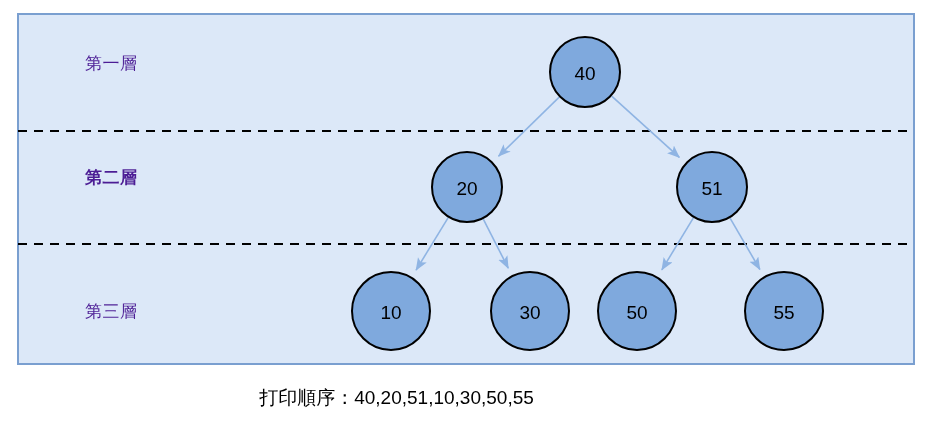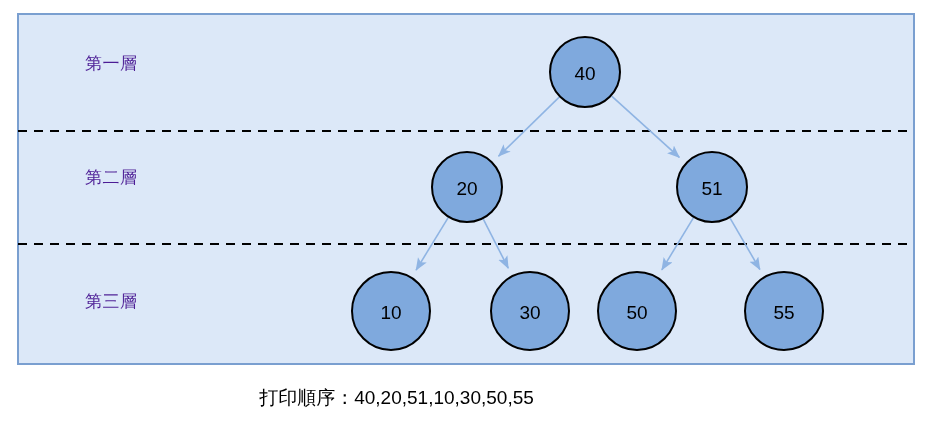--- a/index.html
+++ b/index.html
@@ -125,18 +125,18 @@
         </g>
         <g>
           <circle cx="784" cy="311" r="39" fill="#7fa9dd" stroke="#000000" stroke-width="2"></circle>
           <text class="node-label" x="784" y="312">55</text>
         </g>
       </g>
   </svg>
 
   <div id="labels-layer">
       <div class="layer-label" style="left: 85px; top: 55px;">第一層</div>
-      <div class="layer-label" style="left: 85px; top: 169px;">第二層</div>
-      <div class="layer-label" style="left: 85px; top: 293px;">第三層</div>
+      <div class="layer-label" style="left: 85px; top: 169px; font-weight: bold;">第二層</div>
+      <div class="layer-label" style="left: 85px; top: 303px;">第三層</div>
     </div>
 
   <div class="caption">打印順序：40,20,51,10,30,50,55</div>
 </div>
 
 </body></html>

